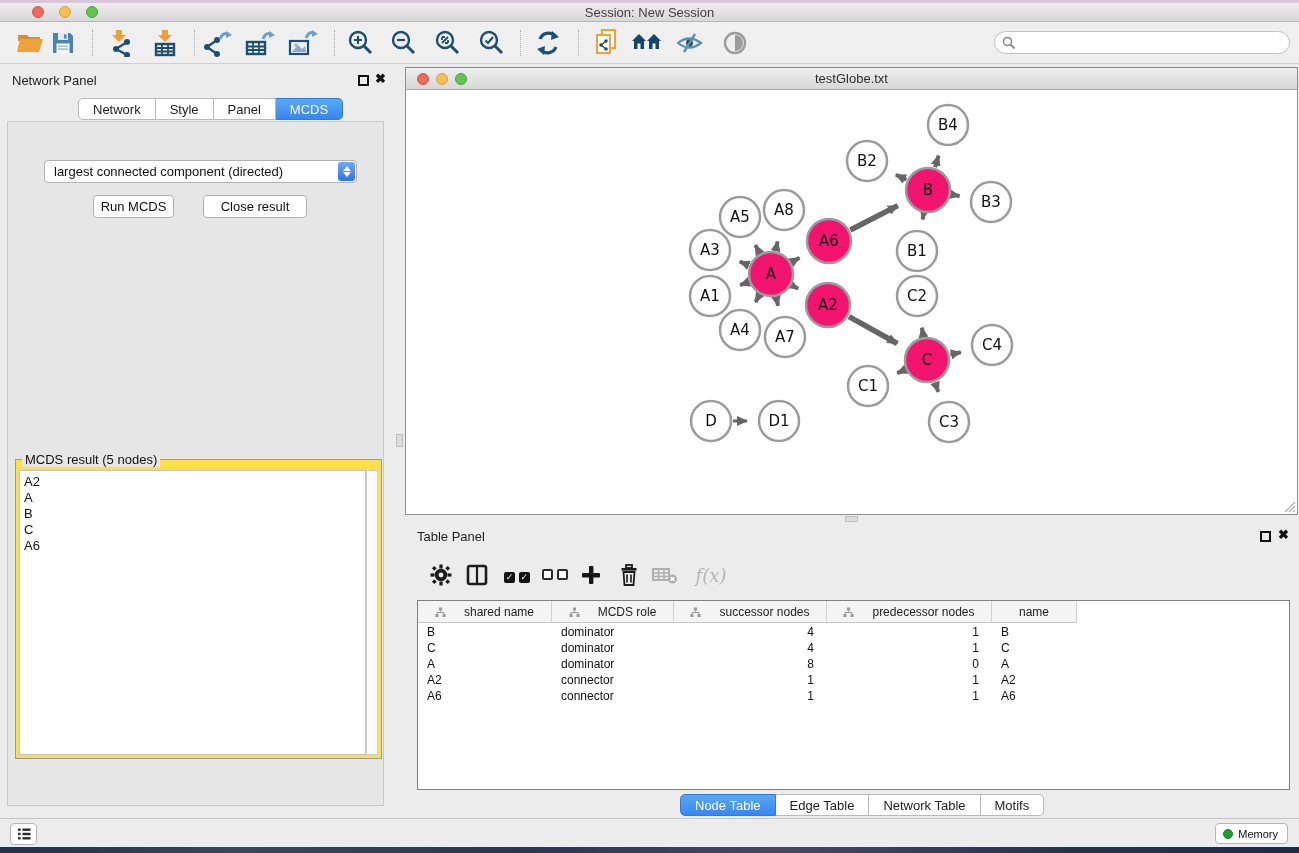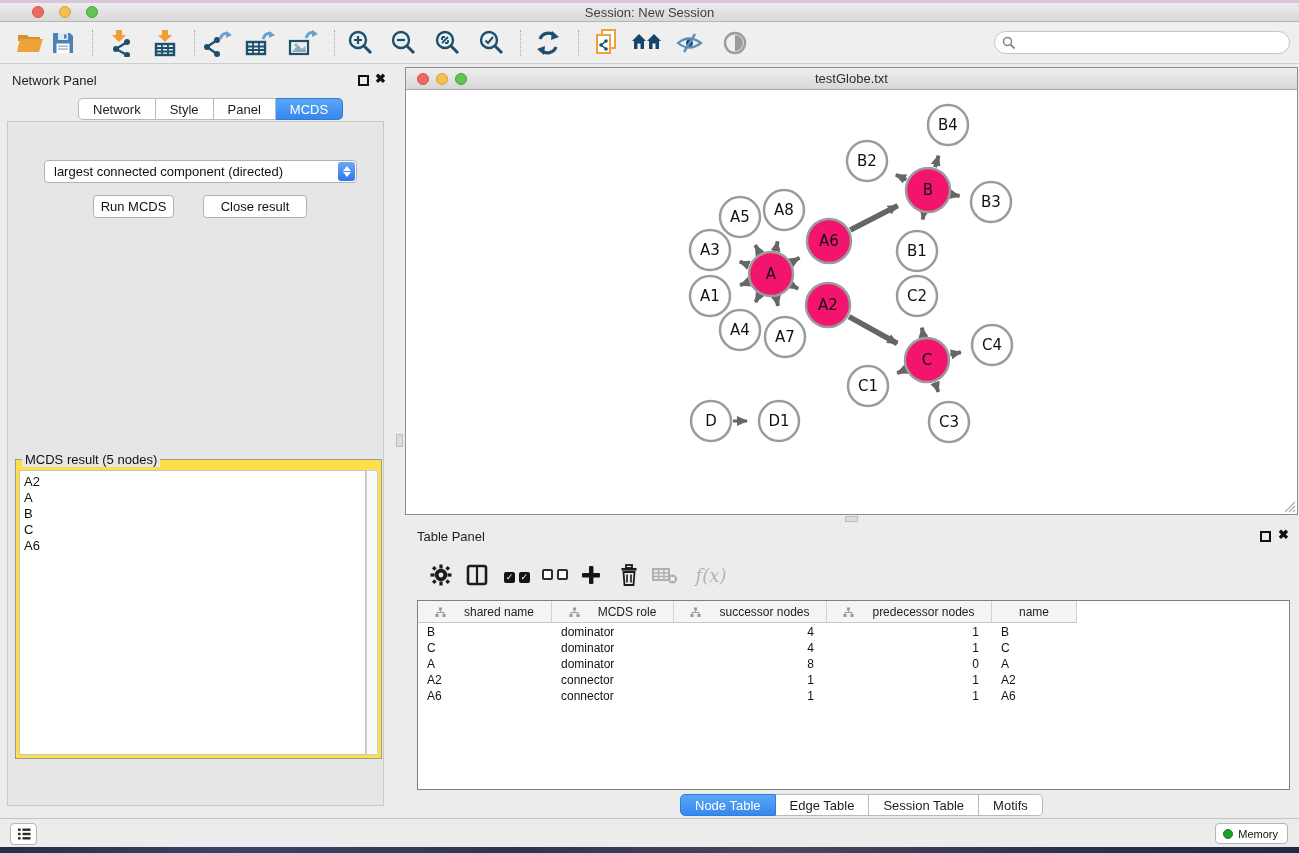--- a/index.html
+++ b/index.html
@@ -592,21 +592,21 @@
             <div class="nt-td r" style="width: 153px;">1</div>
             <div class="nt-td r" style="width: 165px;">1</div>
             <div class="nt-td l" style="width: 85px;">A6</div>
           </div>
         </div>
     </div>
 
     <div class="seg-tabs table-tabs" id="table-tabs">
         <div class="seg-tab active">Node Table</div>
         <div class="seg-tab">Edge Table</div>
-        <div class="seg-tab">Session Table</div>
+        <div class="seg-tab">Network Table</div>
         <div class="seg-tab">Motifs</div>
       </div>
   </div>
 
   <div class="statusbar">
     <button class="sb-left-btn">
       <svg width="16" height="14" viewBox="0 0 16 14">
         <g fill="#2c2c2c">
           <rect x="2" y="1.5" width="2.6" height="2.4"></rect>
             <rect x="6.5" y="1.5" width="8" height="2.4"></rect>

